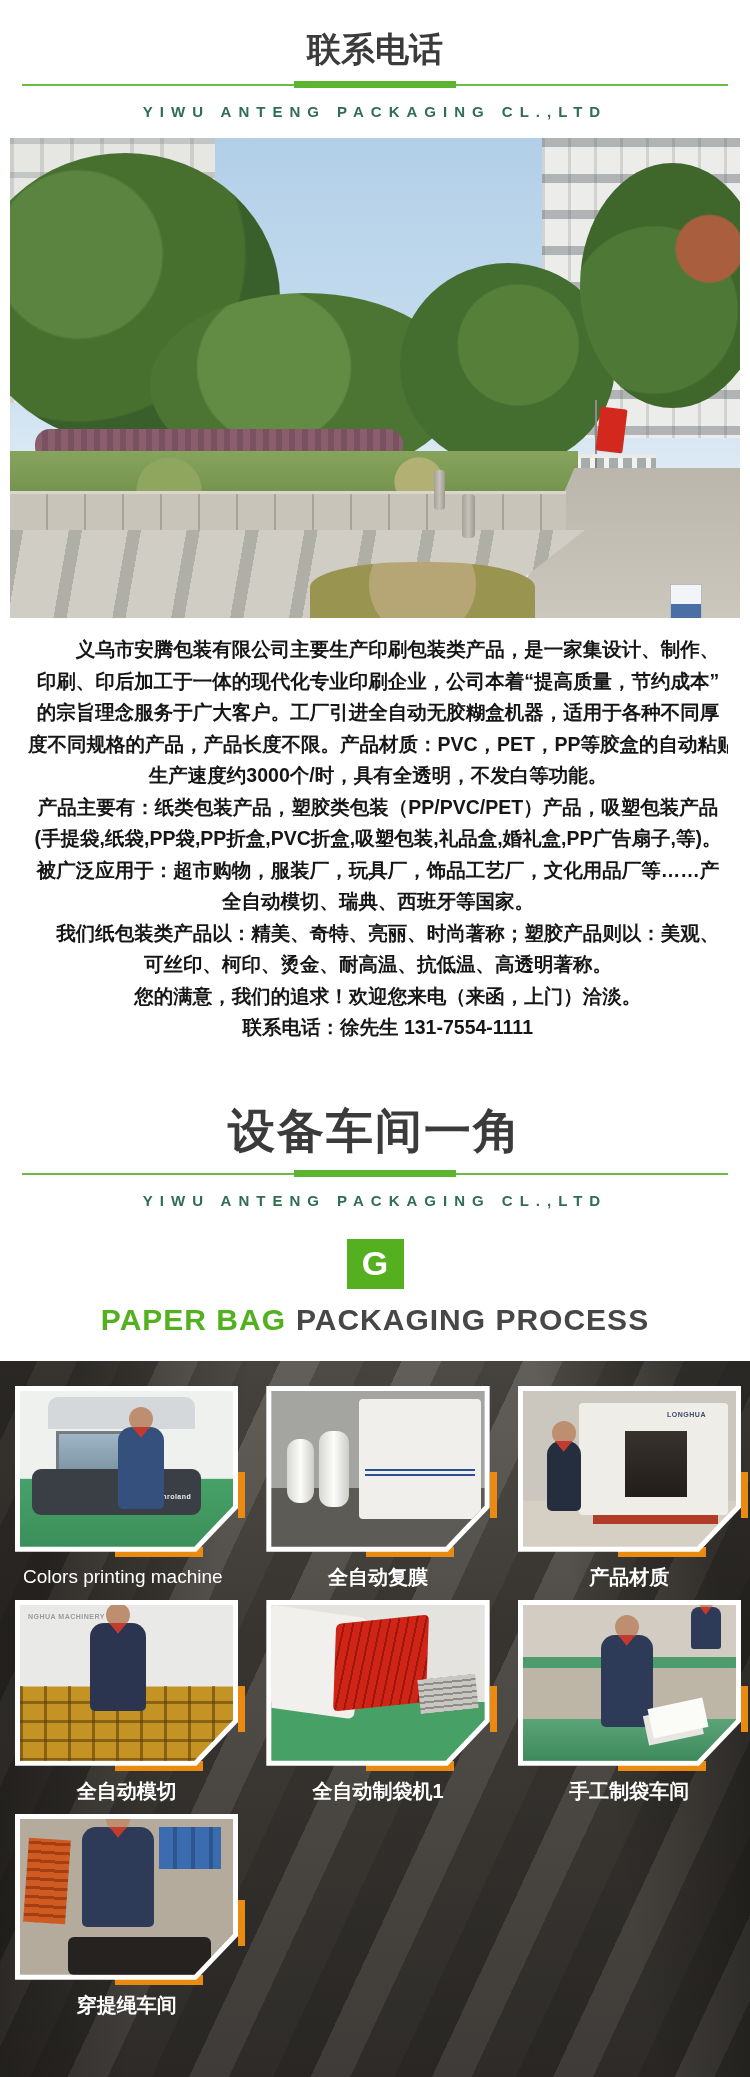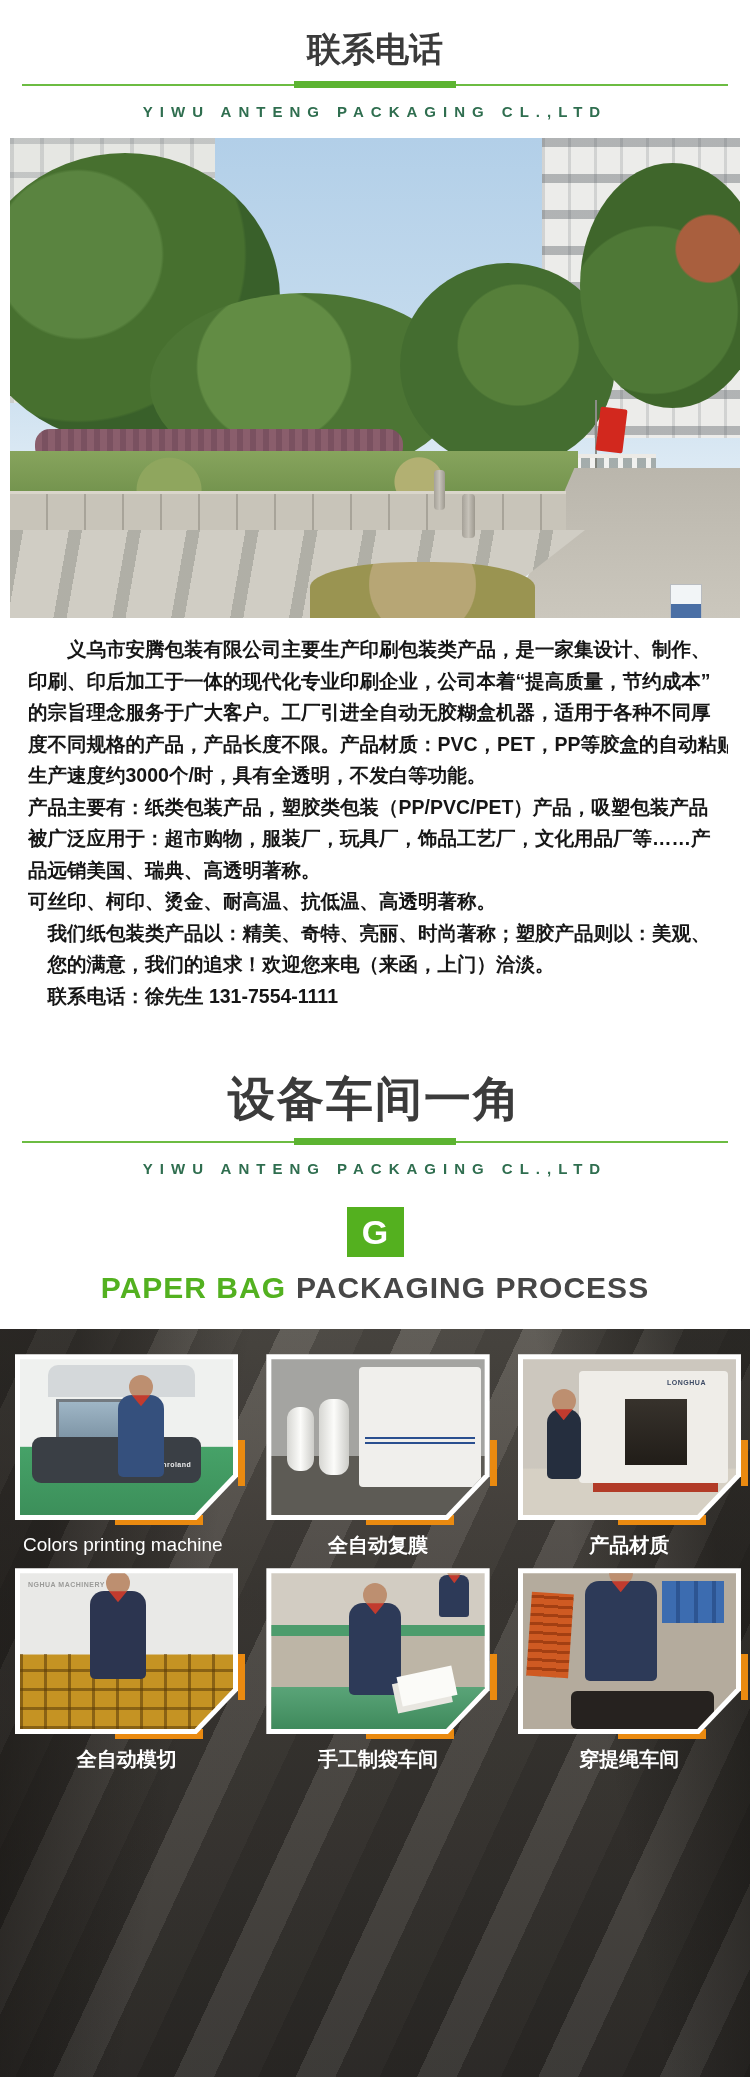--- a/index.html
+++ b/index.html
@@ -58,21 +58,21 @@
       repeating-linear-gradient(90deg,transparent 0 36px,rgba(108,104,94,.35) 36px 38px),#c8c4b9;}
   .e-pave{left:0;top:392px;width:625px;height:88px;background:
       repeating-linear-gradient(100deg,rgba(128,130,122,.40) 0 13px,transparent 13px 58px),#d0cdc4;
       clip-path:polygon(0 0,92% 0,74% 100%,0 100%);}
   .e-grass2{left:300px;top:424px;width:225px;height:56px;border-radius:45% 45% 0 0;background:
       radial-gradient(circle at 50% 40%,#b7a675 0 45%,#9a9451 46% 100%);}
   .e-bol{background:linear-gradient(90deg,#a5a198,#c6c2b9 50%,#9d998f);border-radius:4px;}
   .e-bol1{left:424px;top:332px;width:11px;height:40px;}
   .e-bol2{left:452px;top:356px;width:13px;height:44px;}
   
-  .about{margin:16px 0 0 28px;width:700px;color:#161616;font-size:19.5px;font-weight:600;}
+  .about{margin:16px 0 0 28px;width:700px;color:#161616;font-size:19.5px;font-weight:600;text-align:center;}
   .about .ln{line-height:31.5px;white-space:nowrap;overflow:hidden;}
   
   .glogo{width:57px;height:50px;margin:30px auto 0 auto;background:#54b01f;color:#fff;
       display:flex;align-items:center;justify-content:center;font-size:34px;font-weight:700;}
   .ptitle{margin-top:14px;text-align:center;font-size:30px;font-weight:700;letter-spacing:1px;color:#474747;}
   .ptitle .hl{color:#53b120;margin-right:10px;}
   
   .gallery{margin-top:24px;height:860px;box-sizing:border-box;padding:25px 9px 0 15px;
       display:grid;grid-template-columns:repeat(3,1fr);column-gap:28px;row-gap:10px;align-content:start;background:
       linear-gradient(100deg,rgba(18,16,14,.55) 0 9%,transparent 28%),
@@ -202,24 +202,25 @@
     <div class="e-board"></div>
   </div>
 
   <div class="about">
     <div class="ln">　　义乌市安腾包装有限公司主要生产印刷包装类产品，是一家集设计、制作、</div>
     <div class="ln">印刷、印后加工于一体的现代化专业印刷企业，公司本着“提高质量，节约成本”</div>
     <div class="ln">的宗旨理念服务于广大客户。工厂引进全自动无胶糊盒机器，适用于各种不同厚</div>
     <div class="ln">度不同规格的产品，产品长度不限。产品材质：PVC，PET，PP等胶盒的自动粘贴，</div>
     <div class="ln">生产速度约3000个/时，具有全透明，不发白等功能。</div>
     <div class="ln">产品主要有：纸类包装产品，塑胶类包装（PP/PVC/PET）产品，吸塑包装产品</div>
+    <div class="ln">(手提袋,纸袋,PP袋,PP折盒,PVC折盒,吸塑包装,礼品盒,婚礼盒,PP广告扇子,等)。</div>
     <div class="ln">被广泛应用于：超市购物，服装厂，玩具厂，饰品工艺厂，文化用品厂等……产</div>
-    <div class="ln">品远销美国、瑞典、高透明著称。</div>
+    <div class="ln">全自动模切、瑞典、西班牙等国家。</div>
+    <div class="ln">　我们纸包装类产品以：精美、奇特、亮丽、时尚著称；塑胶产品则以：美观、</div>
     <div class="ln">可丝印、柯印、烫金、耐高温、抗低温、高透明著称。</div>
-    <div class="ln">　我们纸包装类产品以：精美、奇特、亮丽、时尚著称；塑胶产品则以：美观、</div>
     <div class="ln">　您的满意，我们的追求！欢迎您来电（来函，上门）洽淡。</div>
     <div class="ln">　联系电话：徐先生 131-7554-1111</div>
   </div>
 
   <div class="sec-title t2">设备车间一角</div>
   <div class="divider">
       <span class="thick"></span>
     </div>
   <div class="sub-title">YIWU ANTENG PACKAGING CL.,LTD</div>
 
@@ -287,20 +288,34 @@
           <div class="scene s4">
             <div class="s4-die"></div>
             <span class="lbl">NGHUA MACHINERY</span>
             <div class="wk"></div>
           </div>
         </div>
       </div>
       <div class="caption">全自动模切</div>
     </div>
 
+    <div class="card">
+      <div class="pwrap">
+        <div class="acc-side"></div>
+        <div class="acc-bot"></div>
+        <div class="frame">
+          <div class="scene s5">
+            <div class="s5-machine"></div>
+            <div class="s5-fan"></div>
+            <div class="s5-stack"></div>
+          </div>
+        </div>
+      </div>
+      <div class="caption">全自动制袋机1</div>
+    </div>
 
 
     <div class="card">
       <div class="pwrap">
         <div class="acc-side"></div>
         <div class="acc-bot"></div>
         <div class="frame">
           <div class="scene s7">
             <div class="s7-t1"></div>
             <div class="s7-table"></div>

